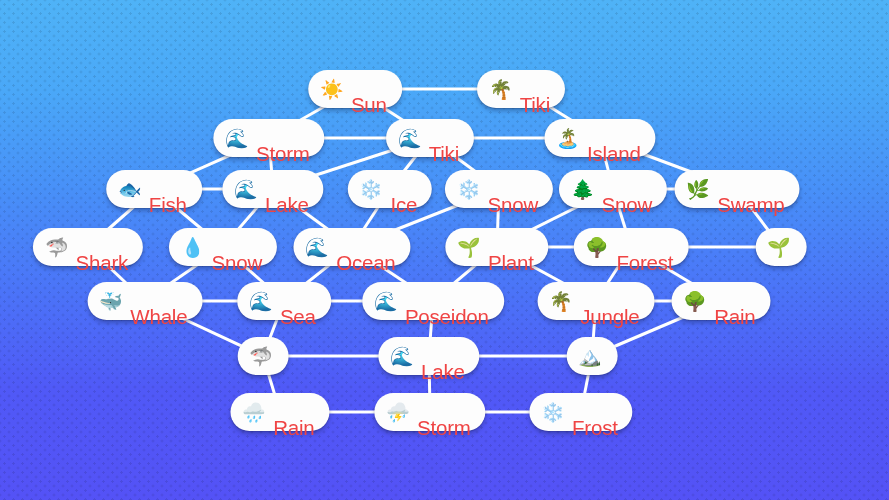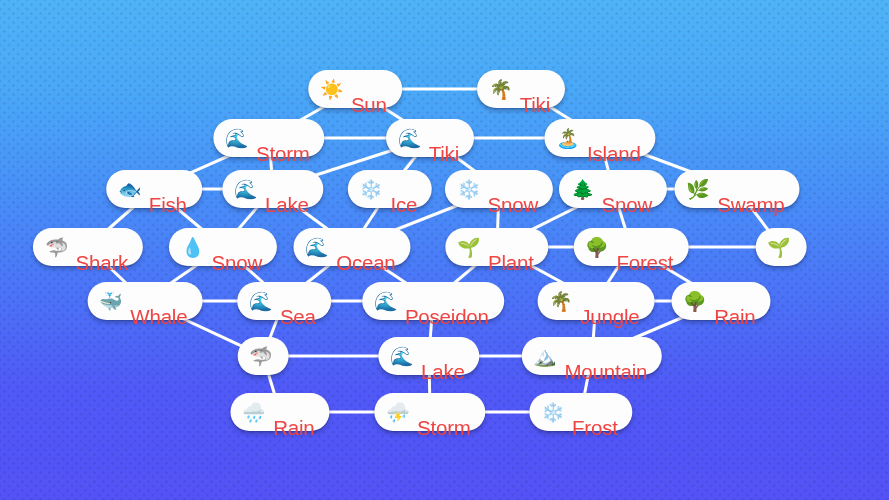--- a/index.html
+++ b/index.html
@@ -211,21 +211,20 @@
       </div>
       <div class="node" style="left: 263px; top: 356px;">
         <span class="emoji">🦈</span>
       </div>
       <div class="node" style="left: 429px; top: 356px;">
         <span class="emoji">🌊</span>
         <span class="label">Lake</span>
       </div>
       <div class="node" style="left: 592px; top: 356px;">
         <span class="emoji">🏔️</span>
-        <span class="label">Mountain</span>
       </div>
       <div class="node" style="left: 280px; top: 412px;">
         <span class="emoji">🌧️</span>
         <span class="label">Rain</span>
       </div>
       <div class="node" style="left: 430px; top: 412px;">
         <span class="emoji">⛈️</span>
         <span class="label">Storm</span>
       </div>
       <div class="node" style="left: 581px; top: 412px;">

